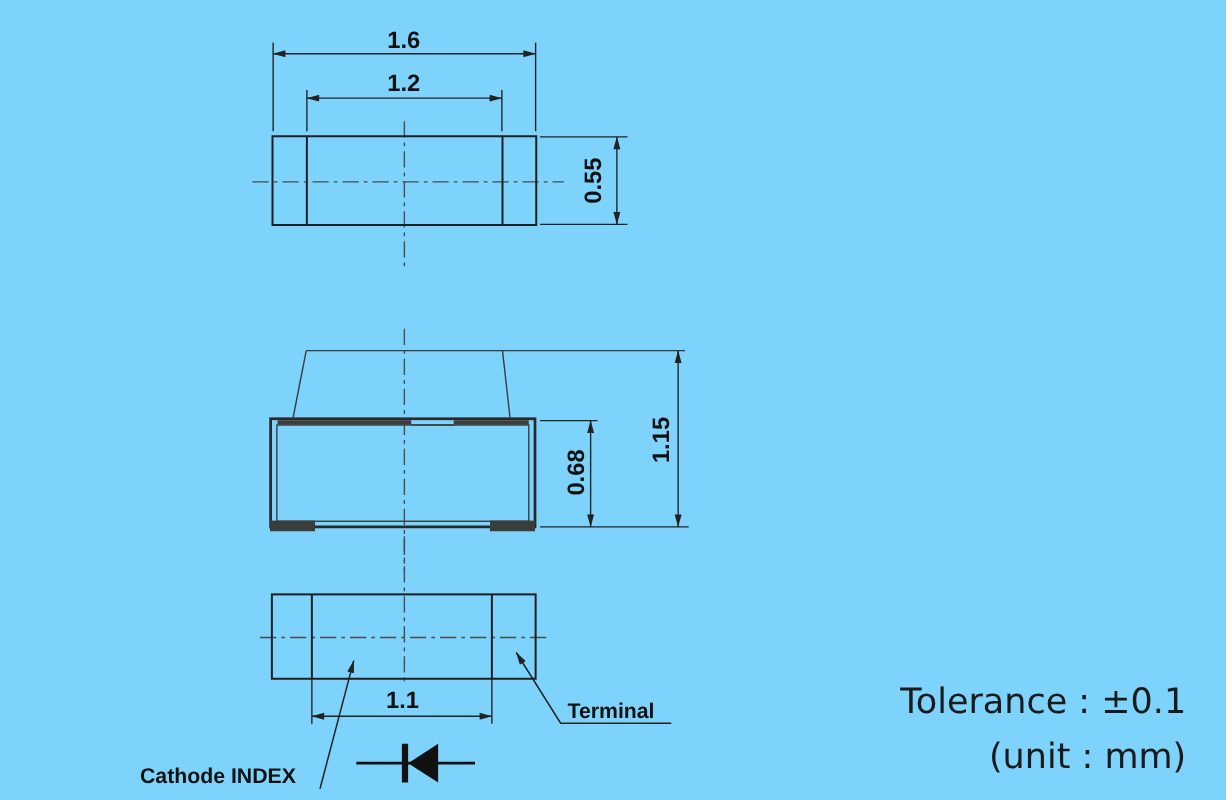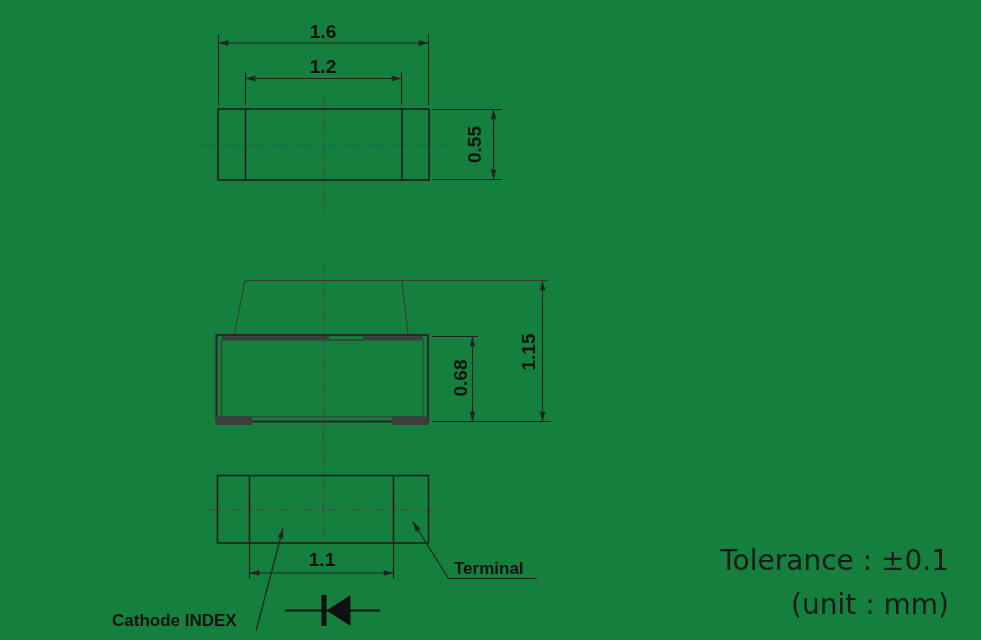--- a/index.html
+++ b/index.html
@@ -4,21 +4,21 @@
 <style>
   html, body {
     margin: 0;
     padding: 0;
     background: #ffffff;
   }
   .stage {
     position: relative;
     width: 981px;
     height: 640px;
-    background: #15803d;
+    background: #7dd3fc;
     overflow: hidden;
   }
   svg { display: block; }
 
   .outline   { fill: none; stroke: #1f1f1f; stroke-width: 1.6; }
   .outline-heavy { fill: none; stroke: #2a2a2a; stroke-width: 2.2; }
   .outline-thin  { fill: none; stroke: #3a3a3a; stroke-width: 1.1; }
   .band      { fill: none; stroke: #3c3c3c; stroke-width: 3.5; }
   .band-thin { fill: none; stroke: #3c3c3c; stroke-width: 1.2; }
   .fill-dark { fill: #3c3c3c; stroke: none; }

